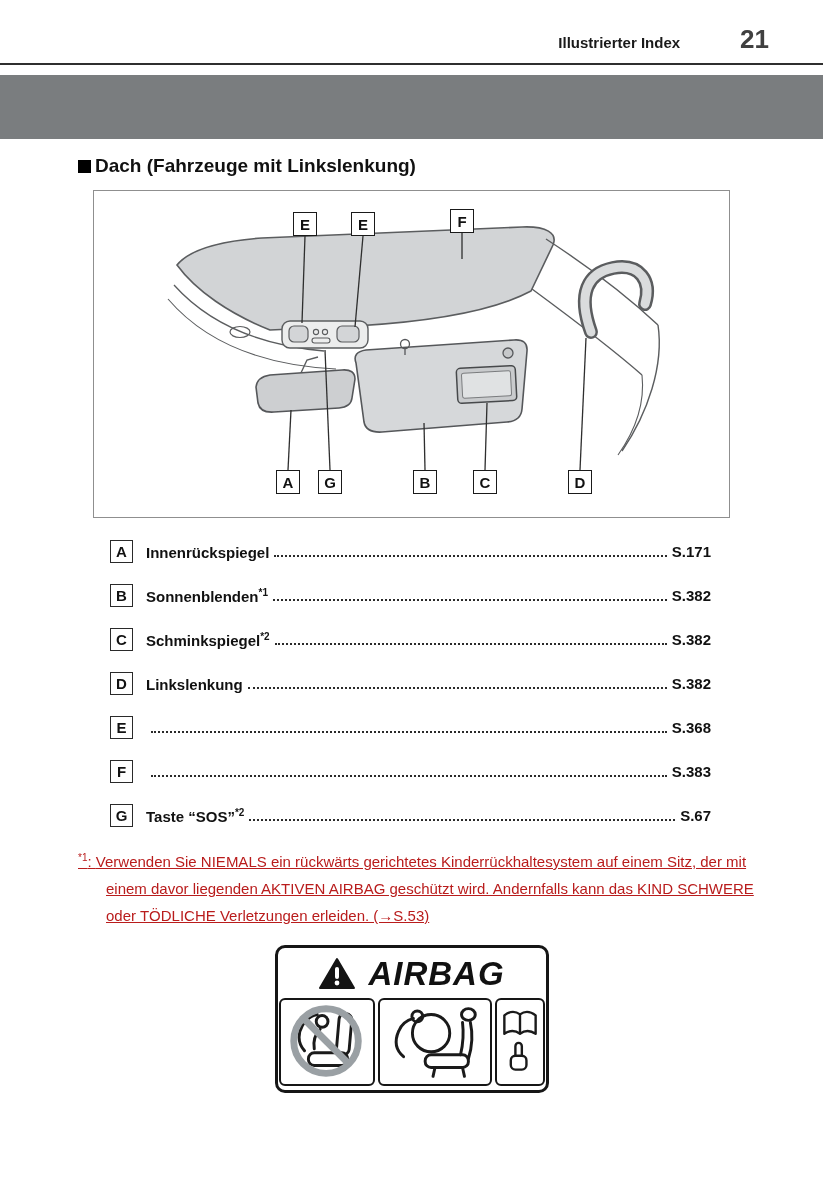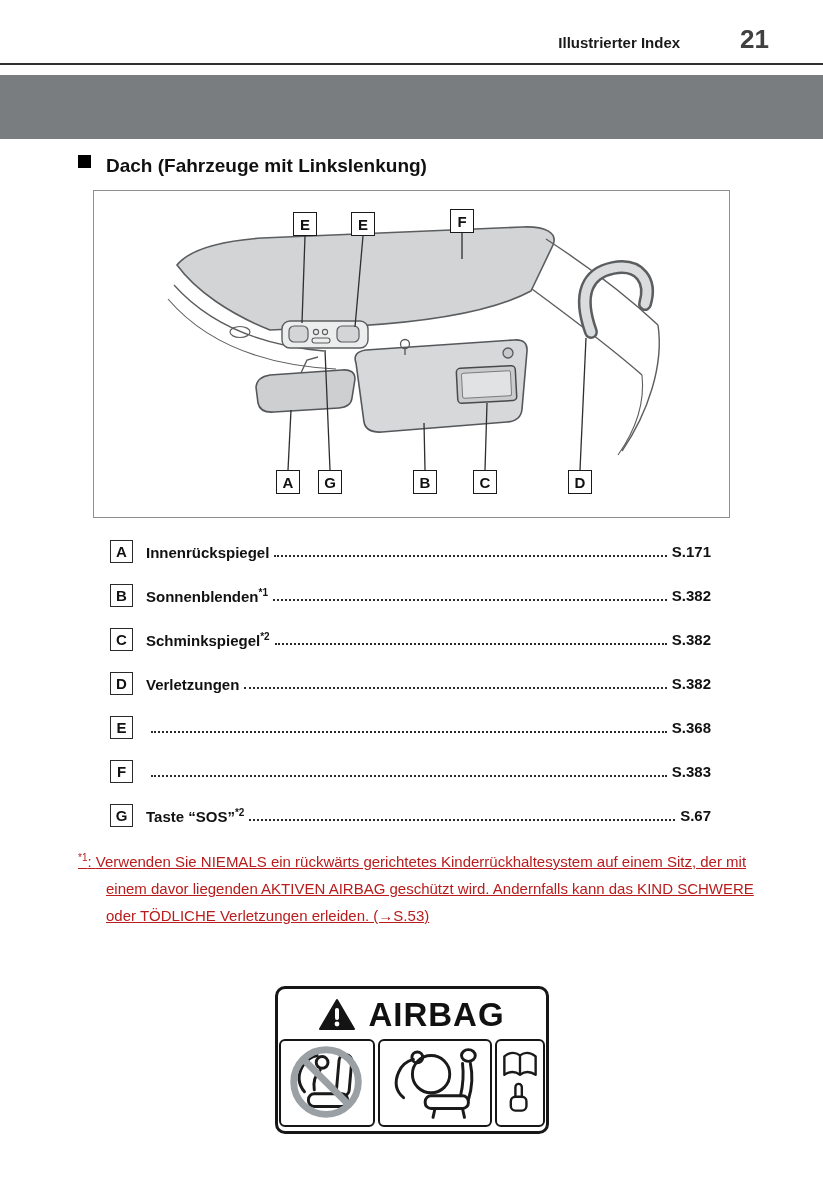--- a/index.html
+++ b/index.html
@@ -20,21 +20,21 @@
   }
   .header-title { font-weight: bold; font-size: 15px; color: #1a1a1a; }
   .page-number  { font-weight: bold; font-size: 26px; color: #404040; }
   .header-rule  { height: 0; border-top: 2px solid #2f2f2f; }
   .header-band  { height: 64px; background: #7a7d7f; margin-top: 10px; }
 
   
   .section-heading {
     margin: 16px 0 0 78px;
     font-size: 19px; font-weight: bold;
-    display: flex; align-items: flex-start; gap: 11px;
+    display: flex; align-items: center;
   }
   .section-bullet {
     width: 13px; height: 13px; background: #000;
     display: inline-block; margin-right: 4px; flex: none;
   }
 
   
   .diagram {
     position: relative;
     margin: 13px 0 0 93px;
@@ -69,23 +69,23 @@
   }
   .item-page { font-weight: bold; font-size: 15px; white-space: nowrap; }
 
   
   .footnote { margin: 0 66px 0 78px; font-size: 15px; line-height: 1.8; color: #b91c1c; text-decoration: underline; }
   .footnote-body { display: block; padding-left: 28px; text-indent: -28px; }
   .footnote-body sup { font-size: 10px; }
 
   
   .airbag-label {
-    width: 274px; margin: 57px auto 0;
+    width: 274px; margin: 16px auto 0;
     border: 3px solid #161616; border-radius: 10px;
-    padding: 4px; background: #fff;
+    padding: 4px; background: #fff; font-style: italic;
   }
   .airbag-top {
     display: flex; align-items: center; justify-content: center;
     gap: 12px; padding: 3px 0 5px;
   }
   .airbag-title {
     font-weight: bold; font-size: 33px; letter-spacing: 1px; color: #111;
   }
   .airbag-cells { display: flex; gap: 3px; justify-content: center; }
   .cell {
@@ -198,21 +198,21 @@
 
   <div class="index-row">
     <span class="letter-box">C</span>
     <span class="item-label"><span>Schminkspiegel</span><sup>*2</sup></span>
     <span class="leader"></span>
     <span class="item-page">S.382</span>
   </div>
 
   <div class="index-row">
     <span class="letter-box">D</span>
-    <span class="item-label"><span>Verletzungen</span><sup></sup></span>
+    <span class="item-label"><span>Linkslenkung</span><sup></sup></span>
     <span class="leader"></span>
     <span class="item-page">S.382</span>
   </div>
 
   <div class="index-row">
     <span class="letter-box">E</span>
     <span class="leader"></span>
     <span class="item-page">S.368</span>
   </div>
 

